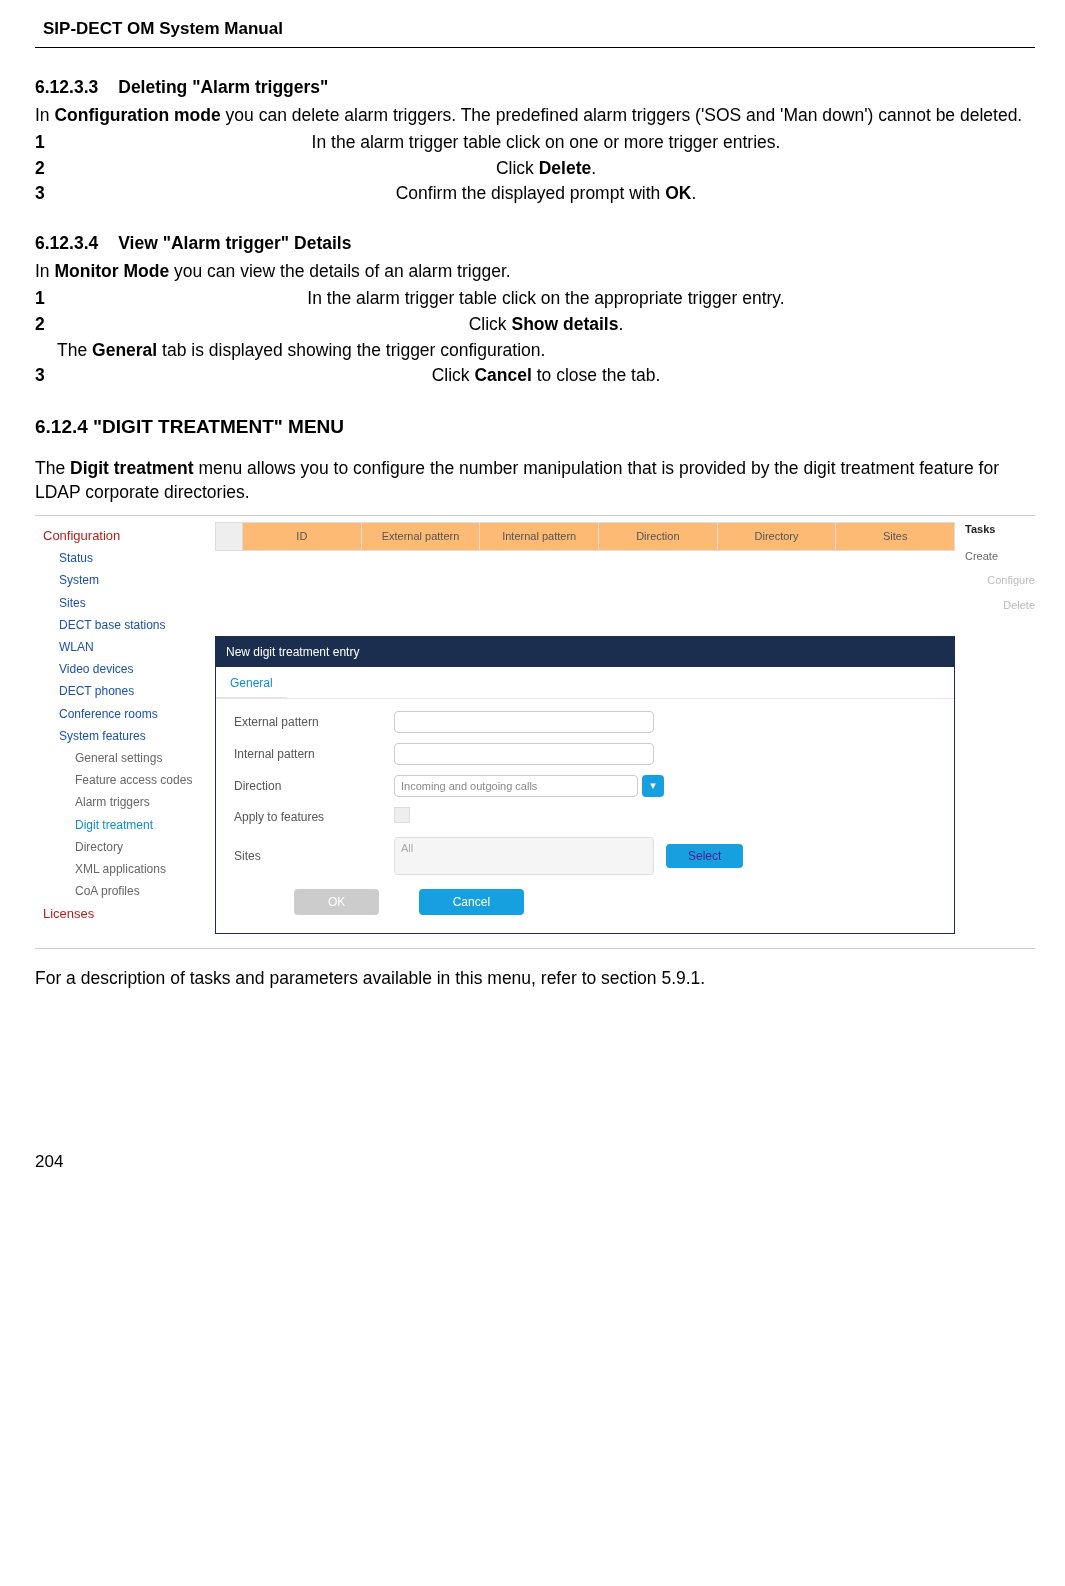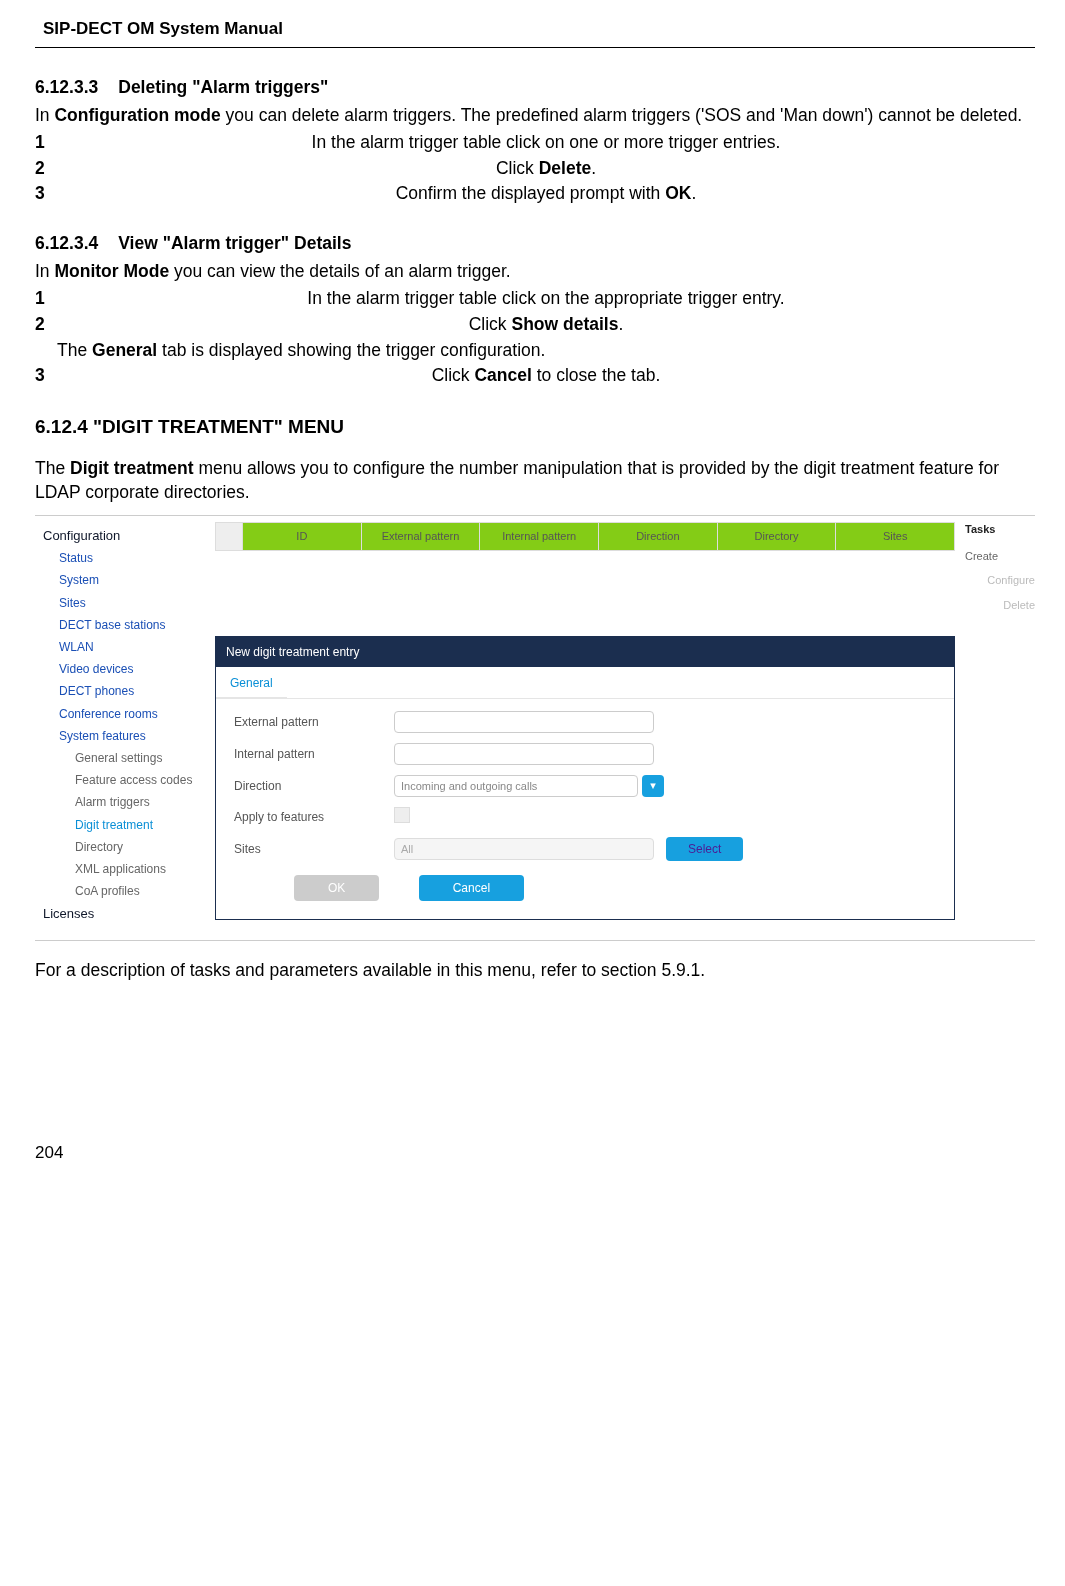--- a/index.html
+++ b/index.html
@@ -35,26 +35,26 @@
     border-top: 1px solid #ccc;
     border-bottom: 1px solid #ccc;
     margin: 10px 0 18px 0;
     padding: 6px 0 14px 0;
     font-size: 12px;
     font-family: Arial, sans-serif;
     color: #555;
   }
   .fig-row { display: flex; align-items: flex-start; }
   .fig-nav { width: 180px; flex-shrink: 0; padding-top: 2px; }
-  .fig-nav .nav0 { color: #0f172a; font-size: 13px; padding: 3px 8px; }
+  .fig-nav .nav0 { color: #b91c1c; font-size: 13px; padding: 3px 8px; }
   .fig-nav .nav1 { color: #1a4fb5; font-size: 12px; padding: 3px 8px 3px 24px; }
   .fig-nav .nav2 { color: #666; font-size: 12px; padding: 3px 8px 3px 40px; }
   .fig-nav .nav2.active { color: #0a8fd6; }
   .fig-main { flex: 1; min-width: 0; }
-  .fig-table-head { display: flex; border: 1px solid #ddd; background: #84cc16; font-size: 11px; }
+  .fig-table-head { display: flex; border: 1px solid #ddd; background: #fdba74; font-size: 11px; }
   .fig-table-head > div { flex: 1; text-align: center; padding: 6px 2px; border-left: 1px solid #ddd; }
   .fig-table-head > div:first-child { flex: 0 0 26px; border-left: none; background: #eee; }
   .fig-gap { height: 85px; }
   .panel {
     border: 1px solid #1b2e4f;
   }
   .panel-head {
     background: #1b2e4f;
     color: #fff;
     font-size: 12px;
@@ -107,21 +107,21 @@
   }
   .chk {
     display: inline-block;
     width: 16px; height: 16px;
     background: #eee;
     border: 1px solid #ddd;
   }
   .readonly {
     border: 1px solid #ddd;
     border-radius: 4px;
-    height: 22px;
+    height: 38px;
     width: 260px;
     background: #f5f5f5;
     color: #aaa;
     padding: 0 6px;
     font-size: 11px;
     line-height: 20px;
     display: inline-block;
     vertical-align: middle;
   }
   .selbtn {

